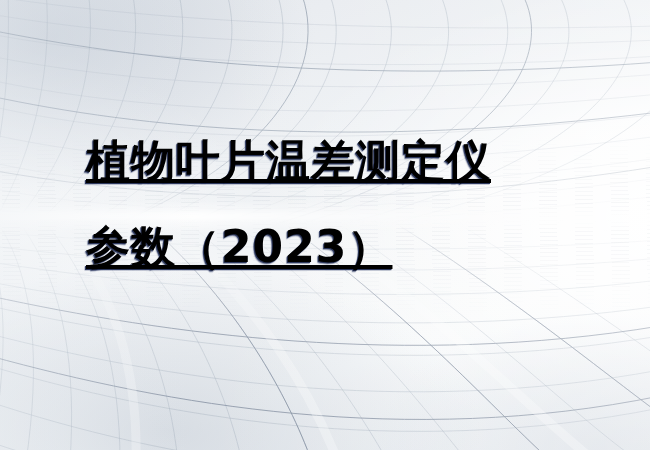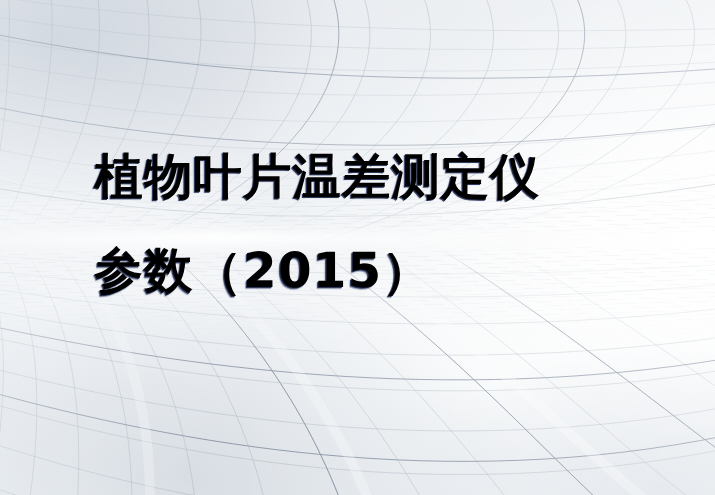--- a/index.html
+++ b/index.html
@@ -115,20 +115,21 @@
         rgba(255,255,255,0.30) 100%);
   }
 
   
   #title-block {
     position: absolute;
     left: 86px;
     top: 118px;
     width: 520px;
     z-index: 10;
+    text-decoration: underline;
   }
   .title-line {
     font-family: "DejaVu Sans", "Liberation Sans", sans-serif;
     font-weight: bold;
     font-size: 44px;
     line-height: 86px;
     color: #000000;
     letter-spacing: 1px;
     white-space: nowrap;
     text-shadow:
@@ -255,16 +256,16 @@
       </g>
     </svg>
   </div>
 
   <div class="bg-layer" id="bg-striations"></div>
   <div class="bg-layer" id="bg-band"></div>
   <div class="bg-layer" id="bg-wash"></div>
 
   <div id="title-block">
     <div class="title-line">植物叶片温差测定仪</div>
-    <div class="title-line">参数（2015）</div>
+    <div class="title-line">参数（2023）</div>
   </div>
 
 </div>
 
 </body></html>

